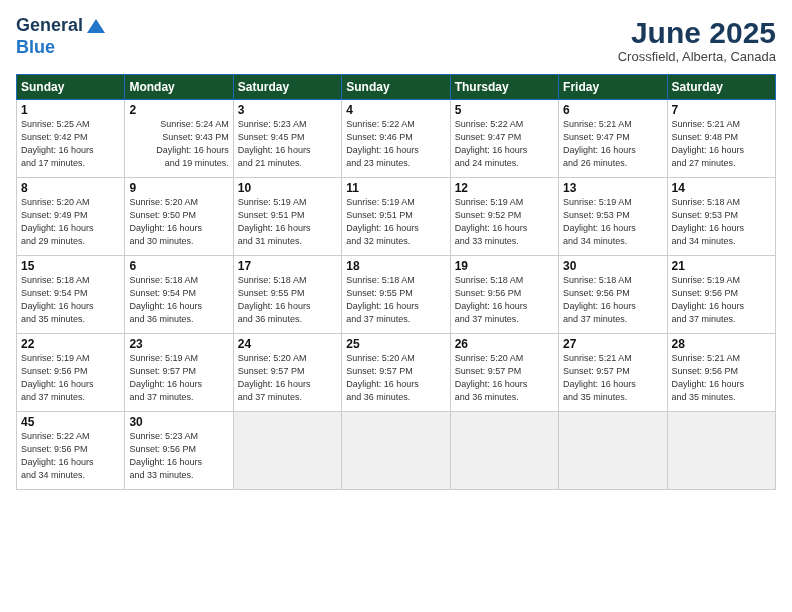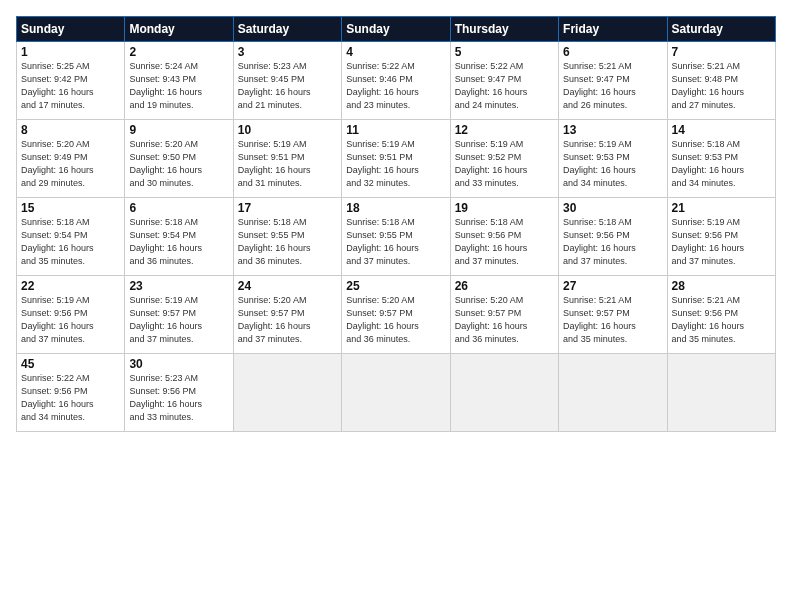--- a/index.html
+++ b/index.html
@@ -53,21 +53,21 @@
     .location {
       font-size: 13px;
       color: #444;
     }
     table {
       width: 100%;
       border-collapse: collapse;
       table-layout: fixed;
     }
     th {
-      background: #0f172a;
+      background: #14532d;
       color: #fff;
       font-size: 12px;
       font-weight: bold;
       padding: 5px 4px;
       text-align: left;
       border: 1px solid #1a6ab5;
     }
     td {
       border: 1px solid #ccc;
       vertical-align: top;
@@ -90,20 +90,37 @@
     .day-info {
       font-size: 9px;
       color: #333;
       line-height: 1.45;
     }
   </style>
 </head>
 <body>
 
 <div class="container">
+  <div class="header-row">
+    <div class="logo">
+      <div class="logo-text">
+        <span class="logo-general">General</span>
+        <svg class="logo-icon" viewBox="0 0 22 18">
+          <polygon points="11,2 20,16 2,16" fill="#2176c7"></polygon>
+        </svg>
+      </div>
+      <div style="margin-top:1px;">
+        <span class="logo-blue" style="font-size:18px;font-weight:bold;color:#2176c7;">Blue</span>
+      </div>
+    </div>
+    <div class="title-block">
+      <div class="month-year">June 2025</div>
+      <div class="location">Crossfield, Alberta, Canada</div>
+    </div>
+  </div>
 
   <table>
     <thead>
       <tr>
       <th>Sunday</th>
           <th>Monday</th>
           <th>Saturday</th>
           <th>Sunday</th>
           <th>Thursday</th>
           <th>Friday</th>
@@ -114,21 +131,21 @@
     <tr>
           <td>
             <span class="day-num">1</span>
             <div class="day-info" style="white-space: pre-line;">Sunrise: 5:25 AM
 Sunset: 9:42 PM
 Daylight: 16 hours
 and 17 minutes.</div>
           </td>
           <td>
             <span class="day-num">2</span>
-            <div class="day-info" style="white-space: pre-line;">Sunrise: 5:24 AM
+            <div class="day-info" style="white-space: pre-line; text-align: right;">Sunrise: 5:24 AM
 Sunset: 9:43 PM
 Daylight: 16 hours
 and 19 minutes.</div>
           </td>
           <td>
             <span class="day-num">3</span>
             <div class="day-info" style="white-space: pre-line;">Sunrise: 5:23 AM
 Sunset: 9:45 PM
 Daylight: 16 hours
 and 21 minutes.</div>

